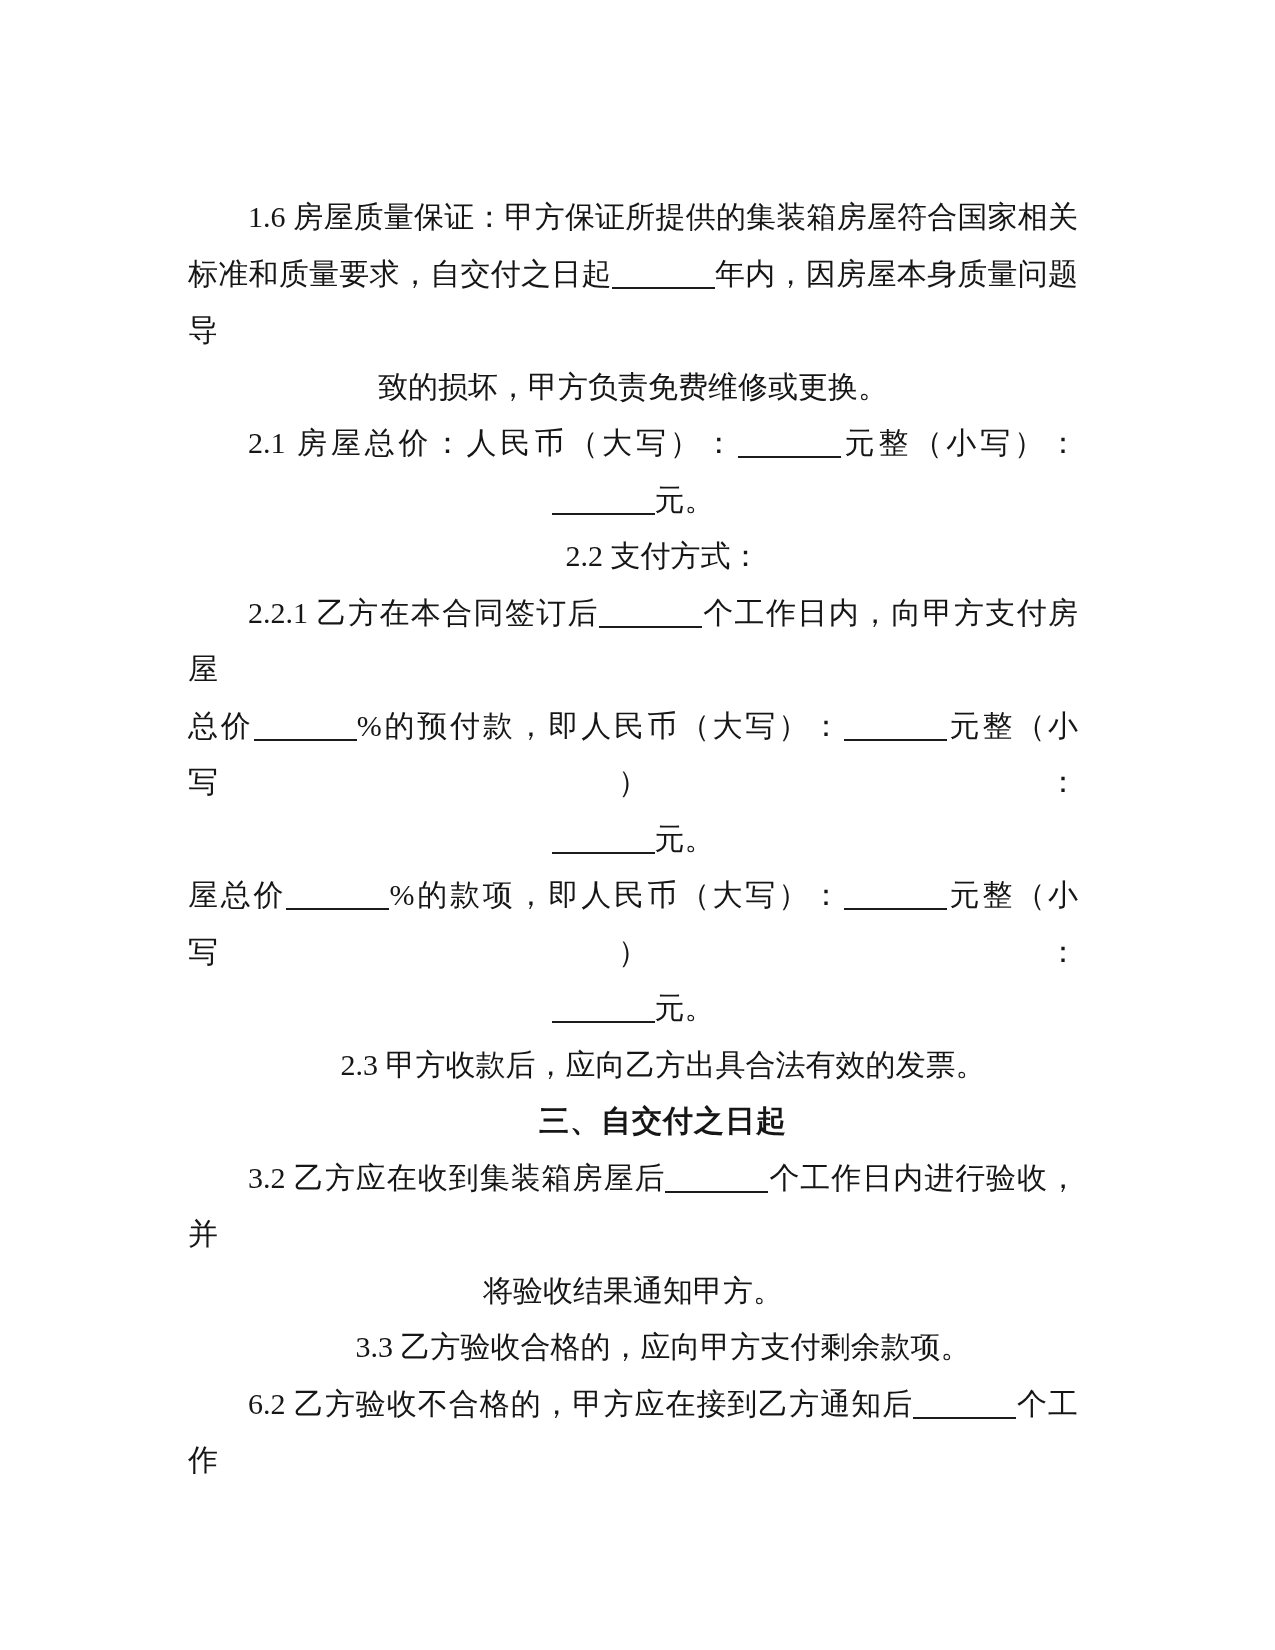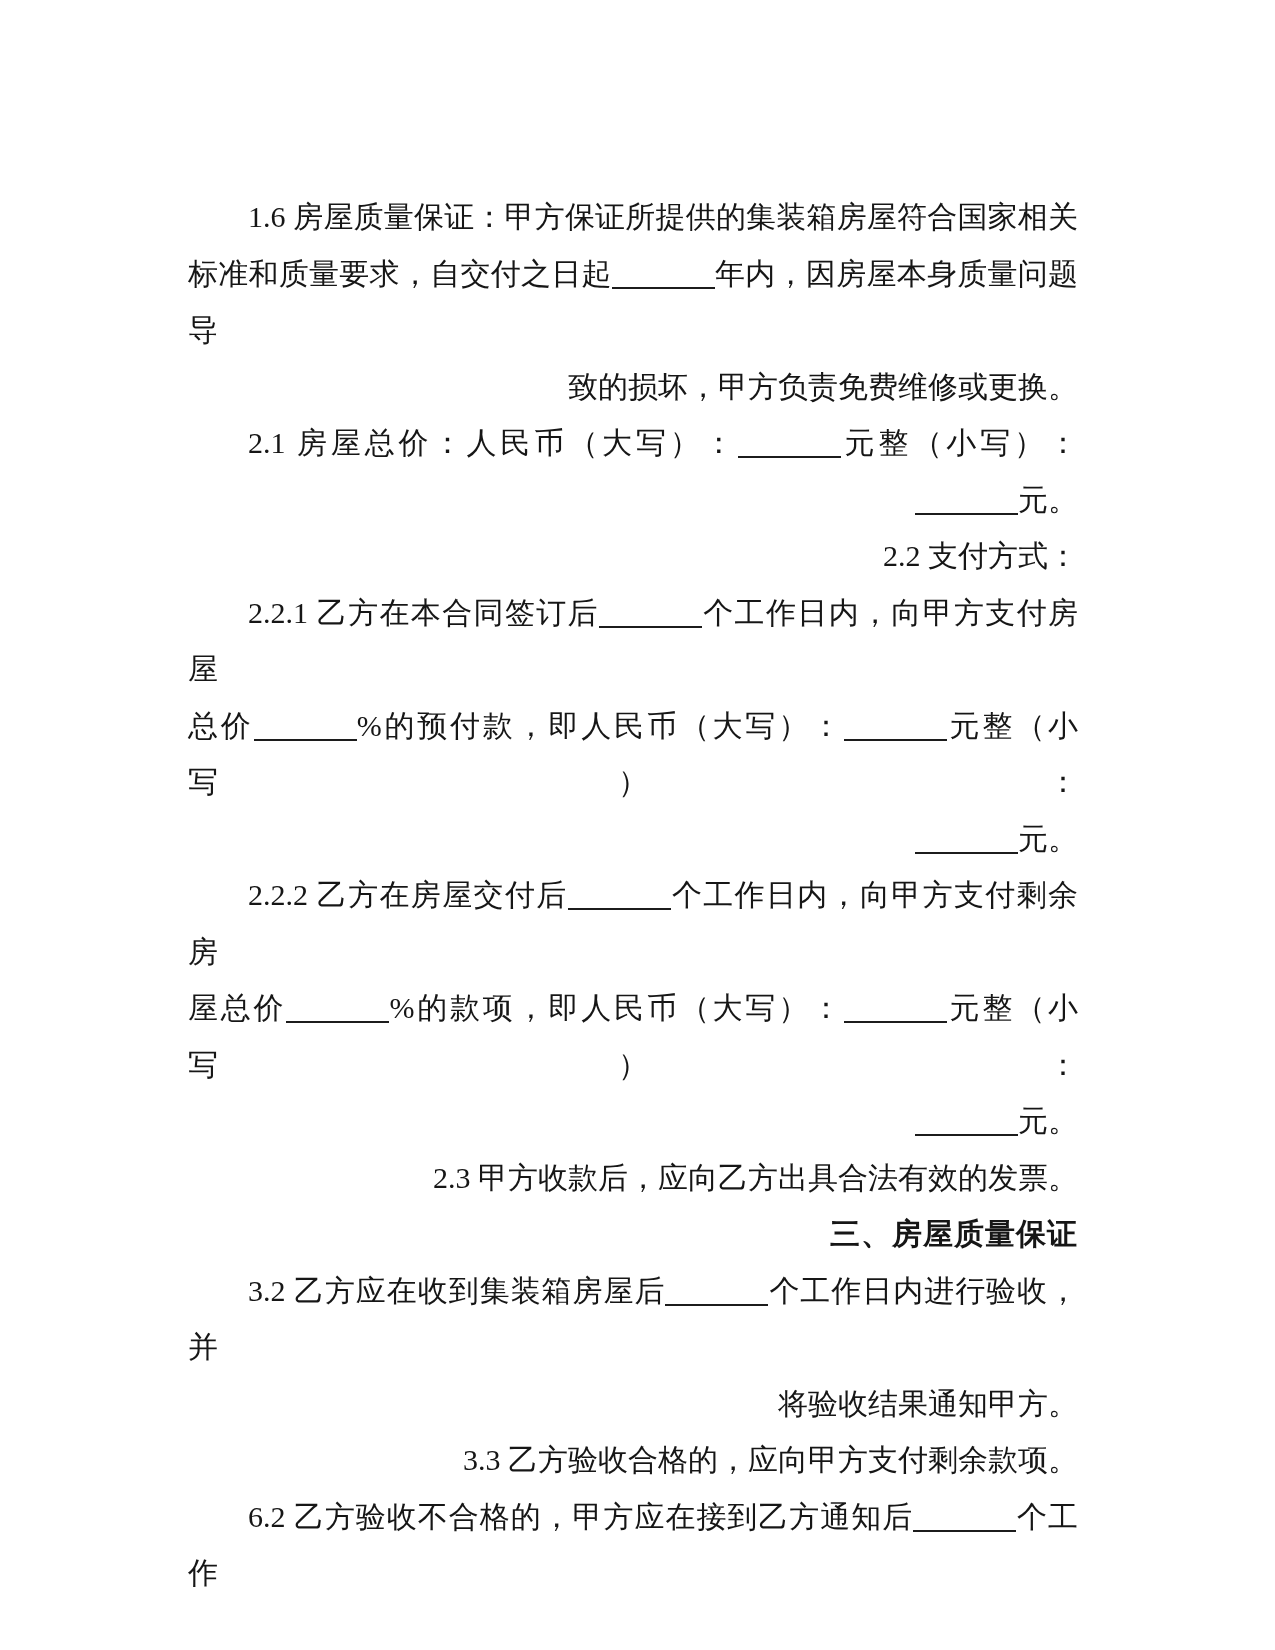--- a/index.html
+++ b/index.html
@@ -23,21 +23,21 @@
     width: 890px;
     font-family: "Liberation Serif", "DejaVu Serif", serif;
     font-size: 30px;
     color: #161616;
   }
   .block { margin: 0; }
   .line {
     line-height: 56.5px;
     min-height: 56.5px;
     white-space: normal;
-    text-align: right;
+    text-align: center;
   }
   
   .line.j {
     text-align: justify;
     text-align-last: justify;
   }
   
   .line.ind { text-indent: 60px; }
   
   .block.heading .line {
@@ -70,29 +70,28 @@
       </div>
       <div class="block paragraph">
         <div class="line ind"><span>2.2 支付方式：</span></div>
       </div>
       <div class="block paragraph">
         <div class="line j ind"><span>2.2.1 乙方在本合同签订后</span><span class="blank"></span><span>个工作日内，向甲方支付房屋</span></div>
         <div class="line j"><span>总价</span><span class="blank"></span><span>%的预付款，即人民币（大写）：</span><span class="blank"></span><span>元整（小写）：</span></div>
         <div class="line"><span class="blank"></span><span>元。</span></div>
       </div>
       <div class="block paragraph">
-        <div class="line j ind"><span>2.2.2 乙方在房屋交付后</span><span class="blank"></span><span>个工作日内，向甲方支付剩余房</span></div>
         <div class="line j"><span>屋总价</span><span class="blank"></span><span>%的款项，即人民币（大写）：</span><span class="blank"></span><span>元整（小写）：</span></div>
         <div class="line"><span class="blank"></span><span>元。</span></div>
       </div>
       <div class="block paragraph">
         <div class="line ind"><span>2.3 甲方收款后，应向乙方出具合法有效的发票。</span></div>
       </div>
       <div class="block heading">
-        <div class="line ind"><span>三、房屋质量保证</span></div>
+        <div class="line ind"><span>三、自交付之日起</span></div>
       </div>
       <div class="block paragraph">
         <div class="line j ind"><span>3.2 乙方应在收到集装箱房屋后</span><span class="blank"></span><span>个工作日内进行验收，并</span></div>
         <div class="line"><span>将验收结果通知甲方。</span></div>
       </div>
       <div class="block paragraph">
         <div class="line ind"><span>3.3 乙方验收合格的，应向甲方支付剩余款项。</span></div>
       </div>
       <div class="block paragraph">
         <div class="line j ind"><span>6.2 乙方验收不合格的，甲方应在接到乙方通知后</span><span class="blank"></span><span>个工作</span></div>

